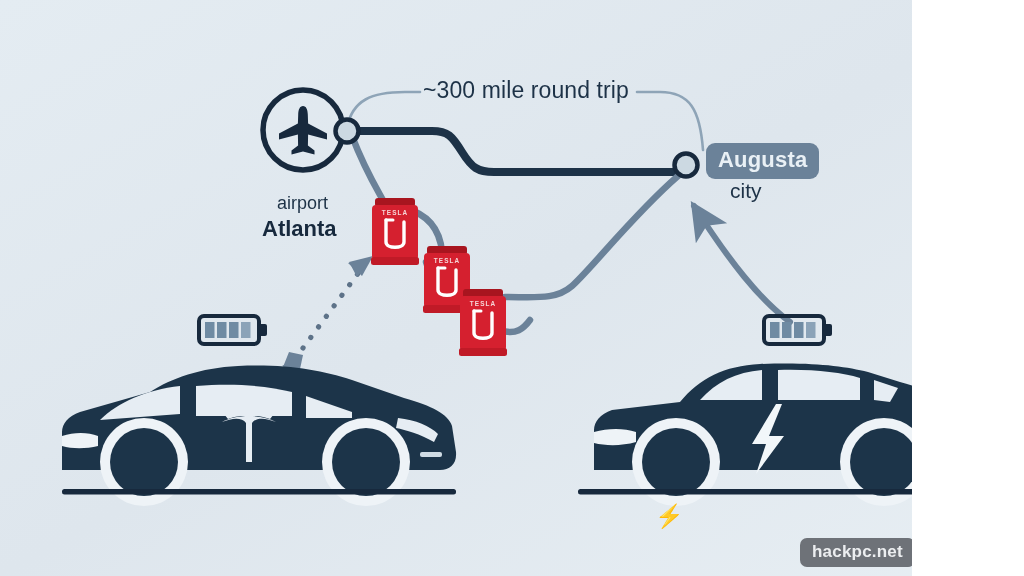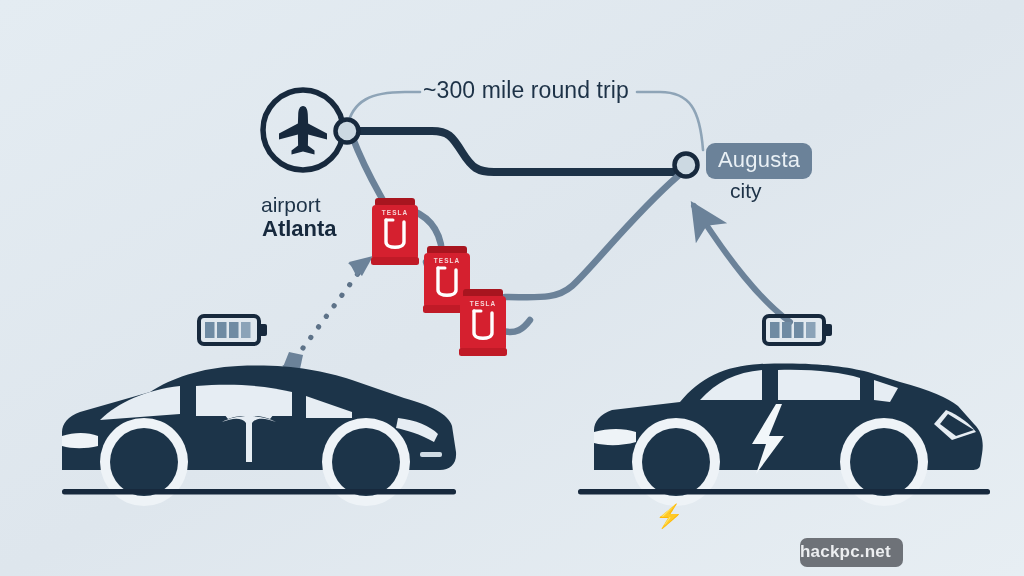--- a/index.html
+++ b/index.html
@@ -2,21 +2,21 @@
 <html><head>
 <meta charset="utf-8">
 <style>
   html, body {
     margin: 0;
     padding: 0;
     background: #ffffff;
   }
   #scene {
     position: relative;
-    width: 1024px;
+    width: 912px;
     height: 576px;
     overflow: hidden;
     font-family: "Liberation Sans", sans-serif;
     background: linear-gradient(135deg, #e3ebf1 0%, #dfe7ee 45%, #e6edf2 100%);
   }
   #scene-svg {
     position: absolute;
     left: 0;
     top: 0;
     width: 1024px;
@@ -37,36 +37,36 @@
   }
   #atlanta-name {
     left: 262px;
     top: 170px;
     font-size: 22px;
     font-weight: bold;
     color: #17293d;
     margin-top: 47px;
   }
   #atlanta-sub {
-    left: 261px;
+    left: 277px;
     top: 194px;
-    font-size: 21px;
+    font-size: 18px;
     font-weight: normal;
     color: #1d3247;
   }
   #augusta-badge {
     position: absolute;
     left: 706px;
     top: 143px;
     padding: 4px 12px 6px 12px;
     background: #6b8299;
     border-radius: 9px;
     color: #e9f0f5;
     font-size: 22px;
-    font-weight: normal;
+    font-weight: bold;
     letter-spacing: 0.2px;
   }
   #augusta-sub {
     left: 730px;
     top: 180px;
     font-size: 21px;
     color: #1d3247;
   }
   #fast-charge-caption {
     left: 655px;
@@ -79,21 +79,21 @@
   }
   #fast-charge-bolt {
     font-size: 23px;
     color: #17293d;
     line-height: 1;
   }
   #watermark {
     position: absolute;
     left: 800px;
     top: 538px;
-    padding: 4px 12px 5px 0;
+    padding: 4px 12px 5px 12px;
     background: #6e7278;
     border-radius: 7px;
     color: #eceef0;
     font-size: 17px;
     font-weight: bold;
     letter-spacing: 0.2px;
   }
   .ch-name {
     font-family: "Liberation Sans", sans-serif;
     fill: #f6d6d8;

